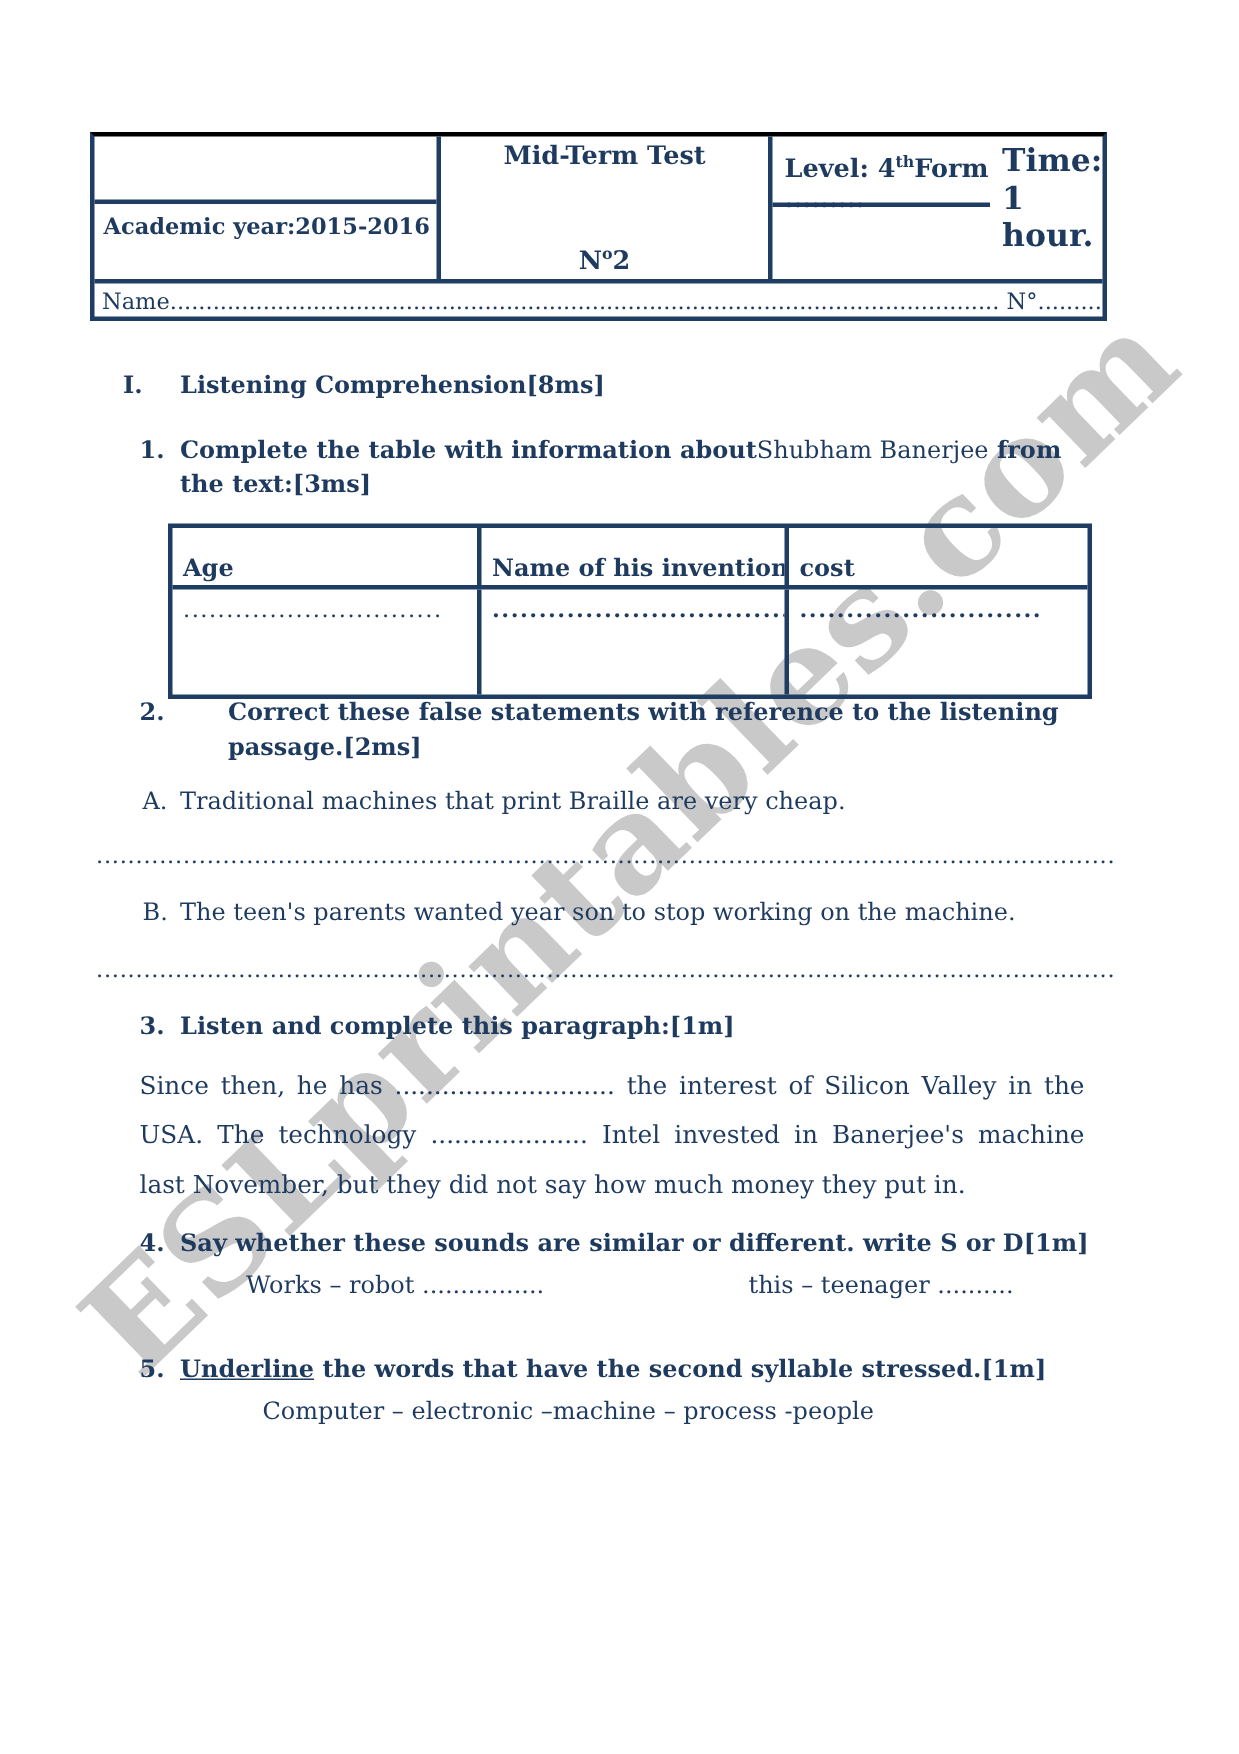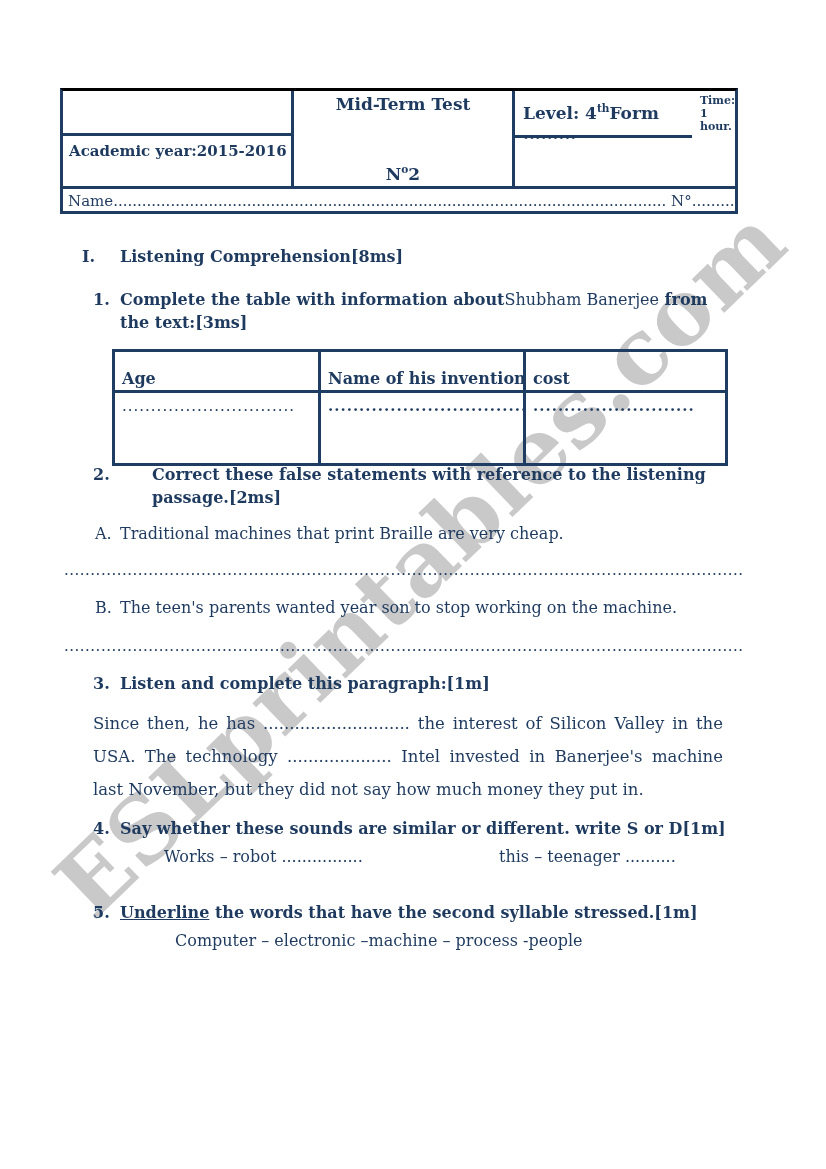--- a/index.html
+++ b/index.html
@@ -26,21 +26,21 @@
   }
   .hrow-top { display:flex; height:95px; }
   .hcol-left { width:231px; border-right:3px solid #1f3d63; display:flex; flex-direction:column; }
   .hcell-empty { height:45px; border-bottom:3px solid #1f3d63; }
   .hcell-acad { flex:1; font-weight:bold; font-size:15px; padding:6px 0 0 6px; }
   .hcol-mid { width:221px; border-right:3px solid #1f3d63; display:flex; flex-direction:column; justify-content:space-between; align-items:center; text-align:center; }
   .hcell-title { font-weight:bold; font-size:17px; padding-top:3px; }
   .hcell-num { font-weight:bold; font-size:17px; padding-bottom:2px; }
   .hcol-right { flex:1; display:flex; flex-direction:row; }
   .hcell-level { height:47px; border-bottom:3px solid #1f3d63; font-weight:bold; font-size:17px; padding:12px 0 0 8px; }
-  .hcell-time { flex:1; font-weight:bold; font-size:11px; padding:3px 0 0 8px; }
+  .hcell-time { flex:1; font-weight:bold; font-size:21px; padding:3px 0 0 8px; }
   .hrow-name {
     border-top:3px solid #1f3d63; height:25px; font-size:15px;
     padding:3px 4px 0 5px; white-space:nowrap; overflow:hidden;
   }
   sup { vertical-align:super; font-size:62%; line-height:0; }
 
   
   .qrow { position:absolute; display:flex; font-size:16px; line-height:23px; }
   .qnum { width:27px; flex:none; font-weight:bold; }
   .qroman { width:38px; flex:none; font-weight:bold; }

